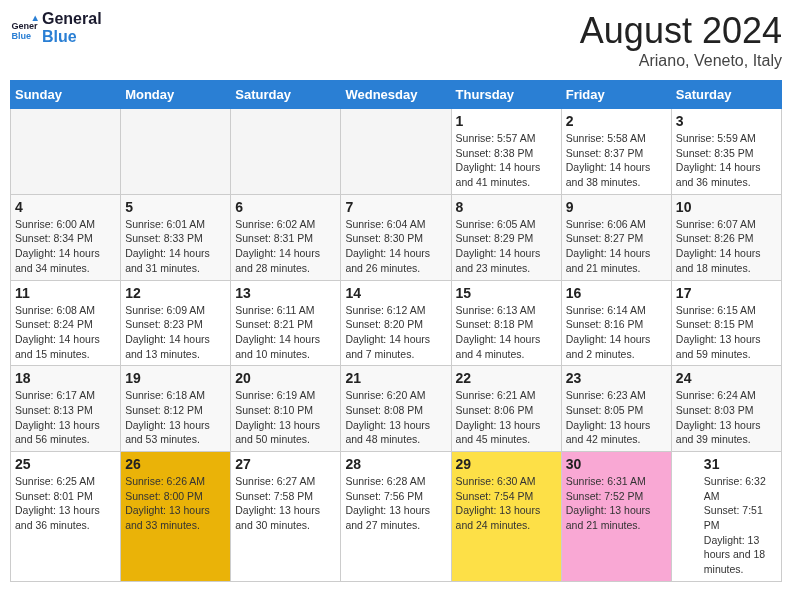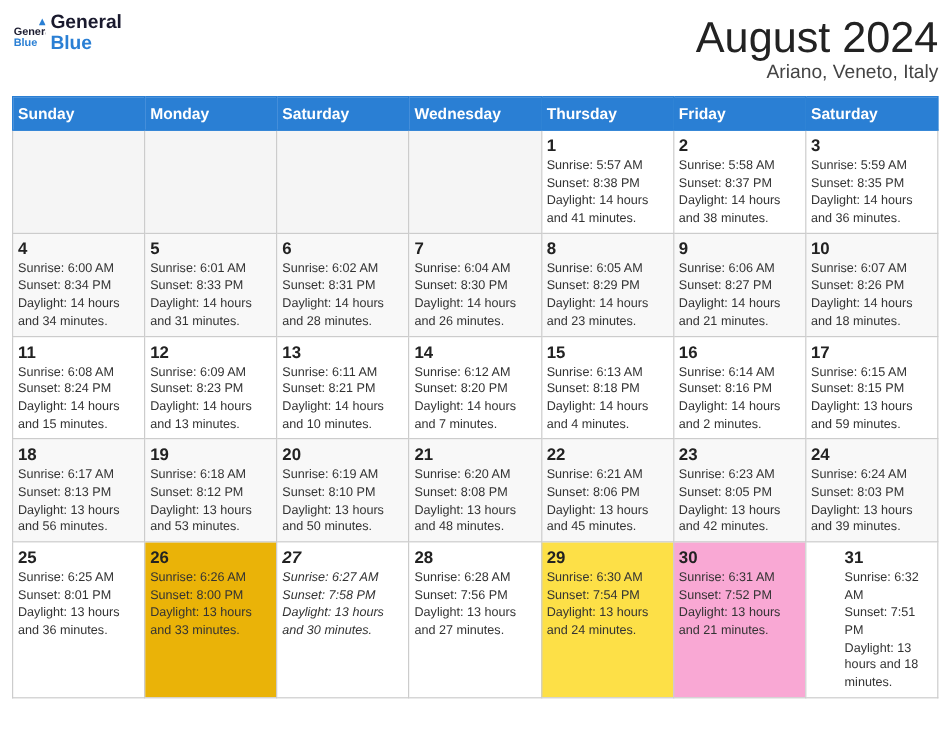--- a/index.html
+++ b/index.html
@@ -218,21 +218,21 @@
       </tr>
       <tr>
         <td style="background: rgb(255, 255, 255);">
           <span class="day-num">25</span>
           <div class="day-info">Sunrise: 6:25 AM<br>Sunset: 8:01 PM<br>Daylight: 13 hours and 36 minutes.</div>
         </td>
         <td style="background: #eab308; margin-top: 15px;">
           <span class="day-num">26</span>
           <div class="day-info">Sunrise: 6:26 AM<br>Sunset: 8:00 PM<br>Daylight: 13 hours and 33 minutes.</div>
         </td>
-        <td style="background: rgb(255, 255, 255); font-style: italic;">
+        <td style="background: rgb(255, 255, 255);">
           <span class="day-num">27</span>
           <div class="day-info">Sunrise: 6:27 AM<br>Sunset: 7:58 PM<br>Daylight: 13 hours and 30 minutes.</div>
         </td>
         <td style="background: rgb(255, 255, 255);">
           <span class="day-num">28</span>
           <div class="day-info">Sunrise: 6:28 AM<br>Sunset: 7:56 PM<br>Daylight: 13 hours and 27 minutes.</div>
         </td>
         <td style="background: #fde047;">
           <span class="day-num">29</span>
           <div class="day-info">Sunrise: 6:30 AM<br>Sunset: 7:54 PM<br>Daylight: 13 hours and 24 minutes.</div>

